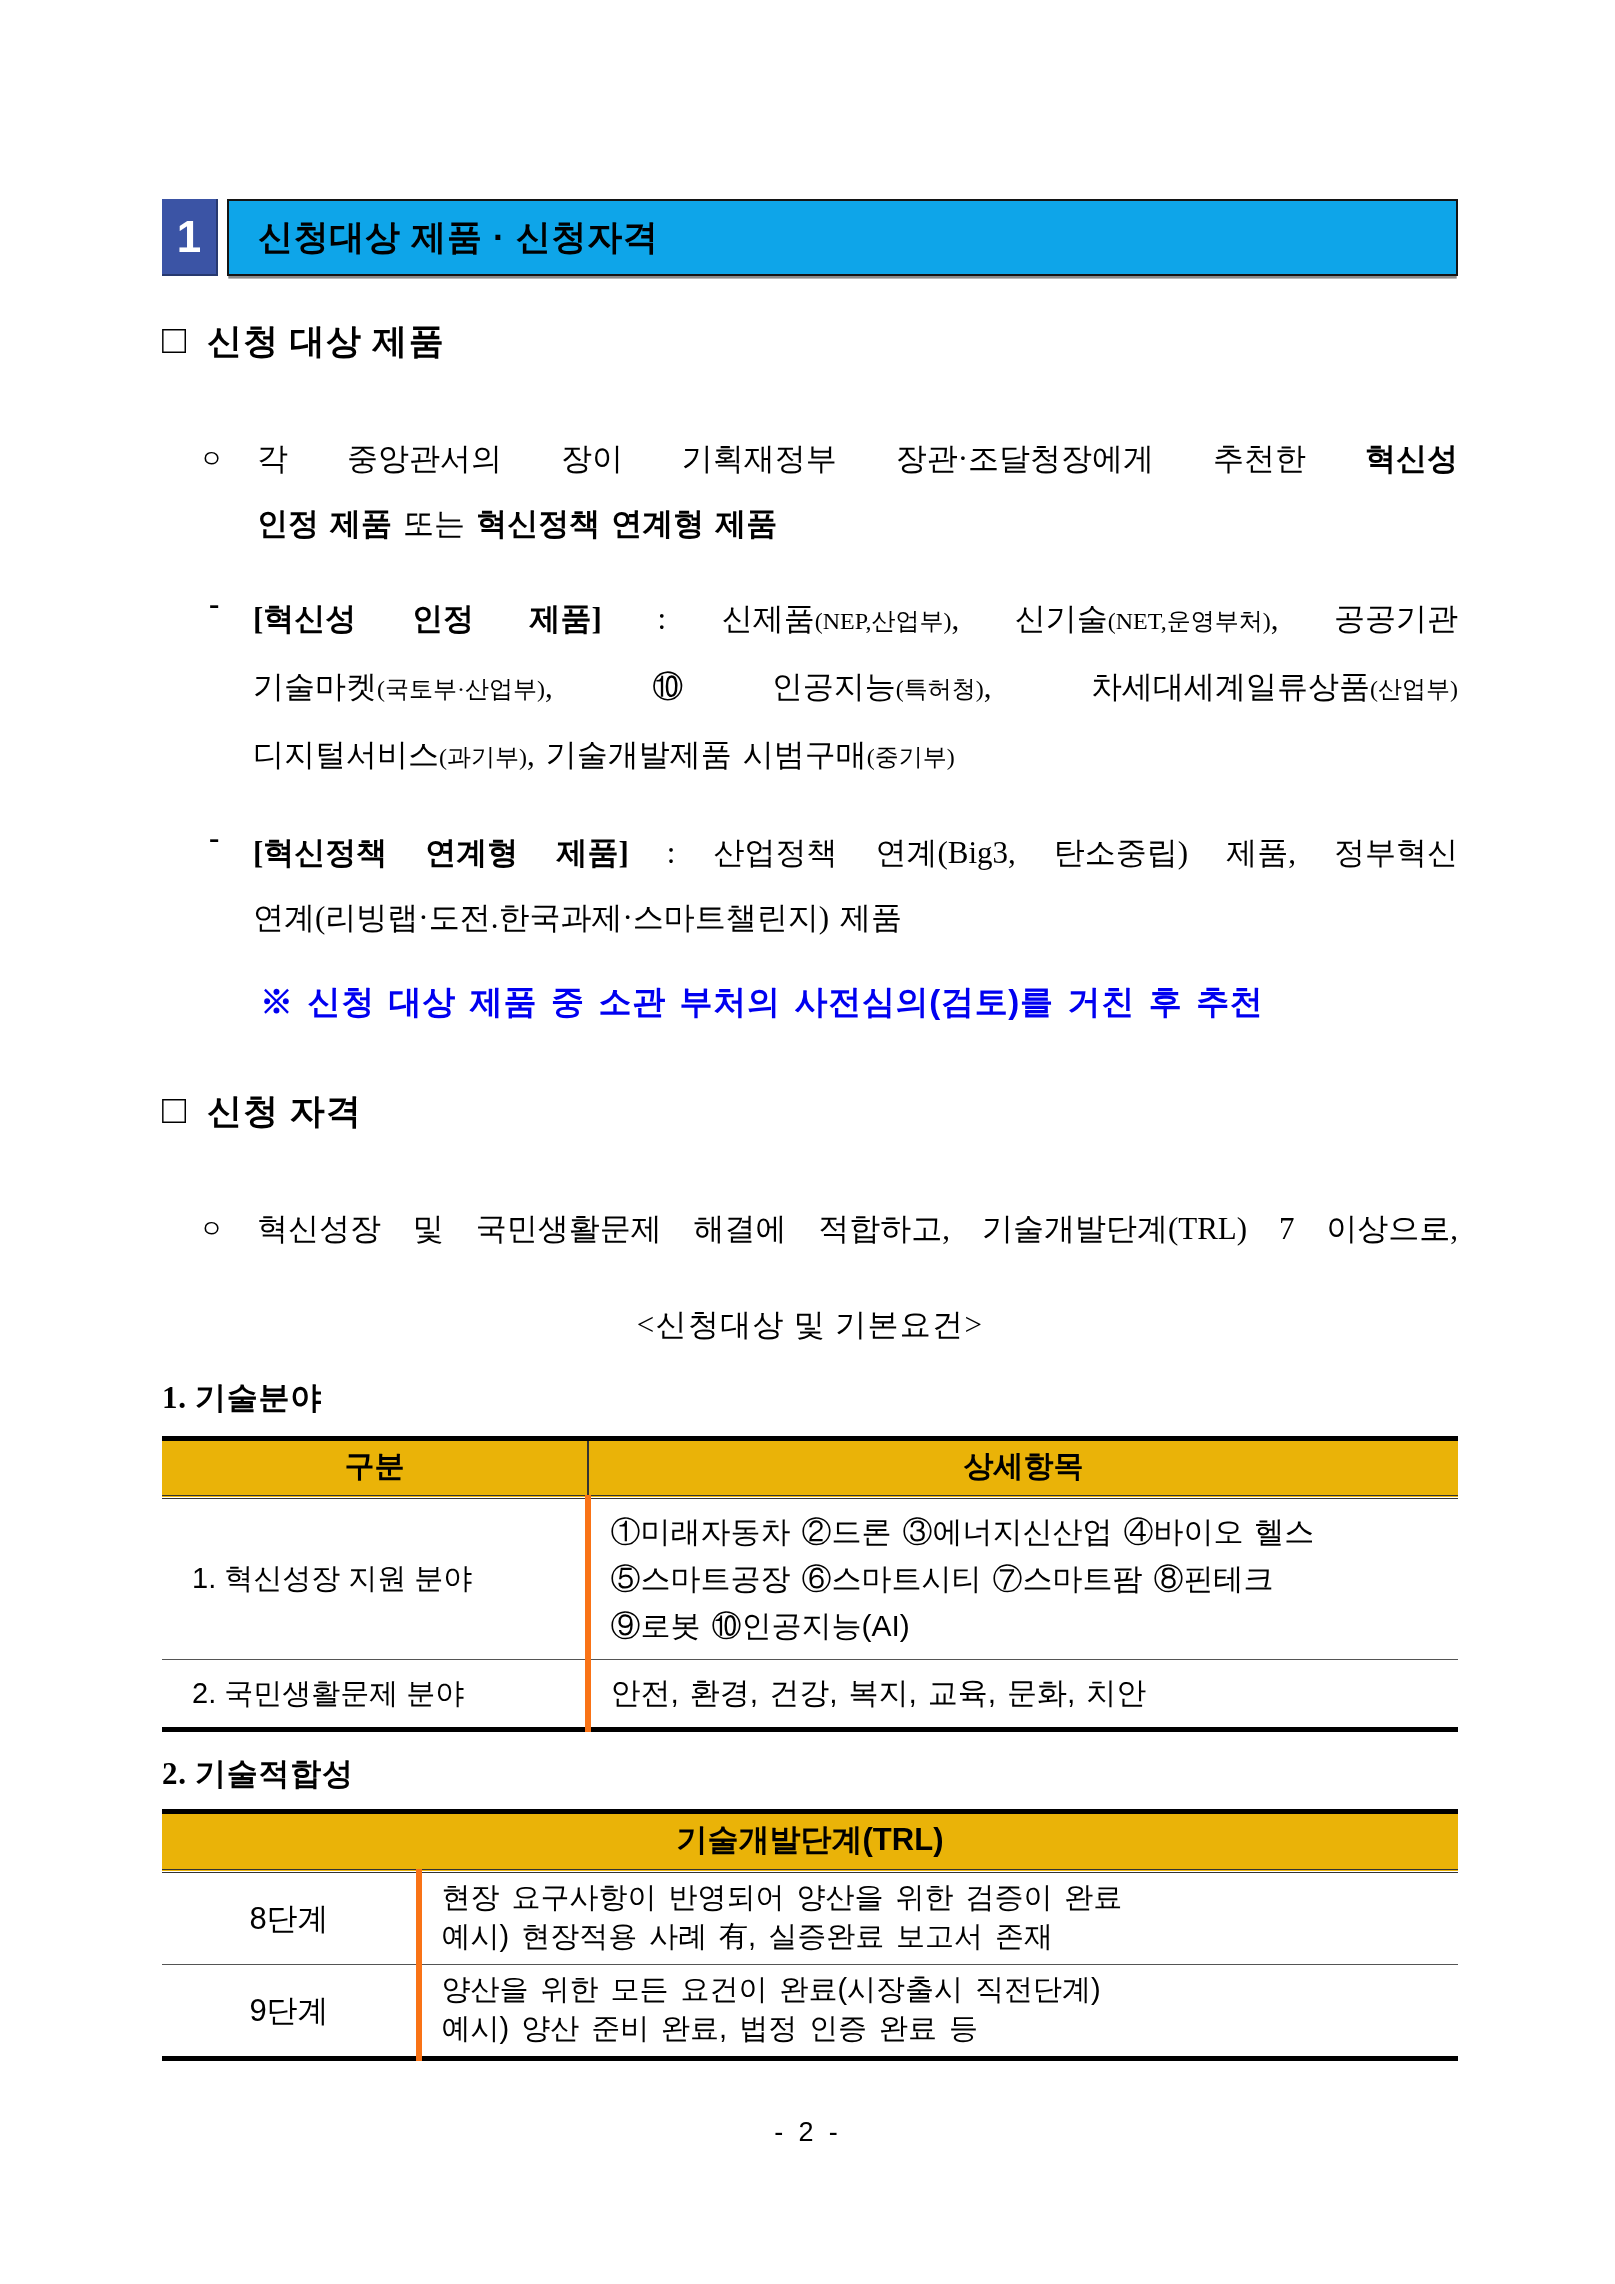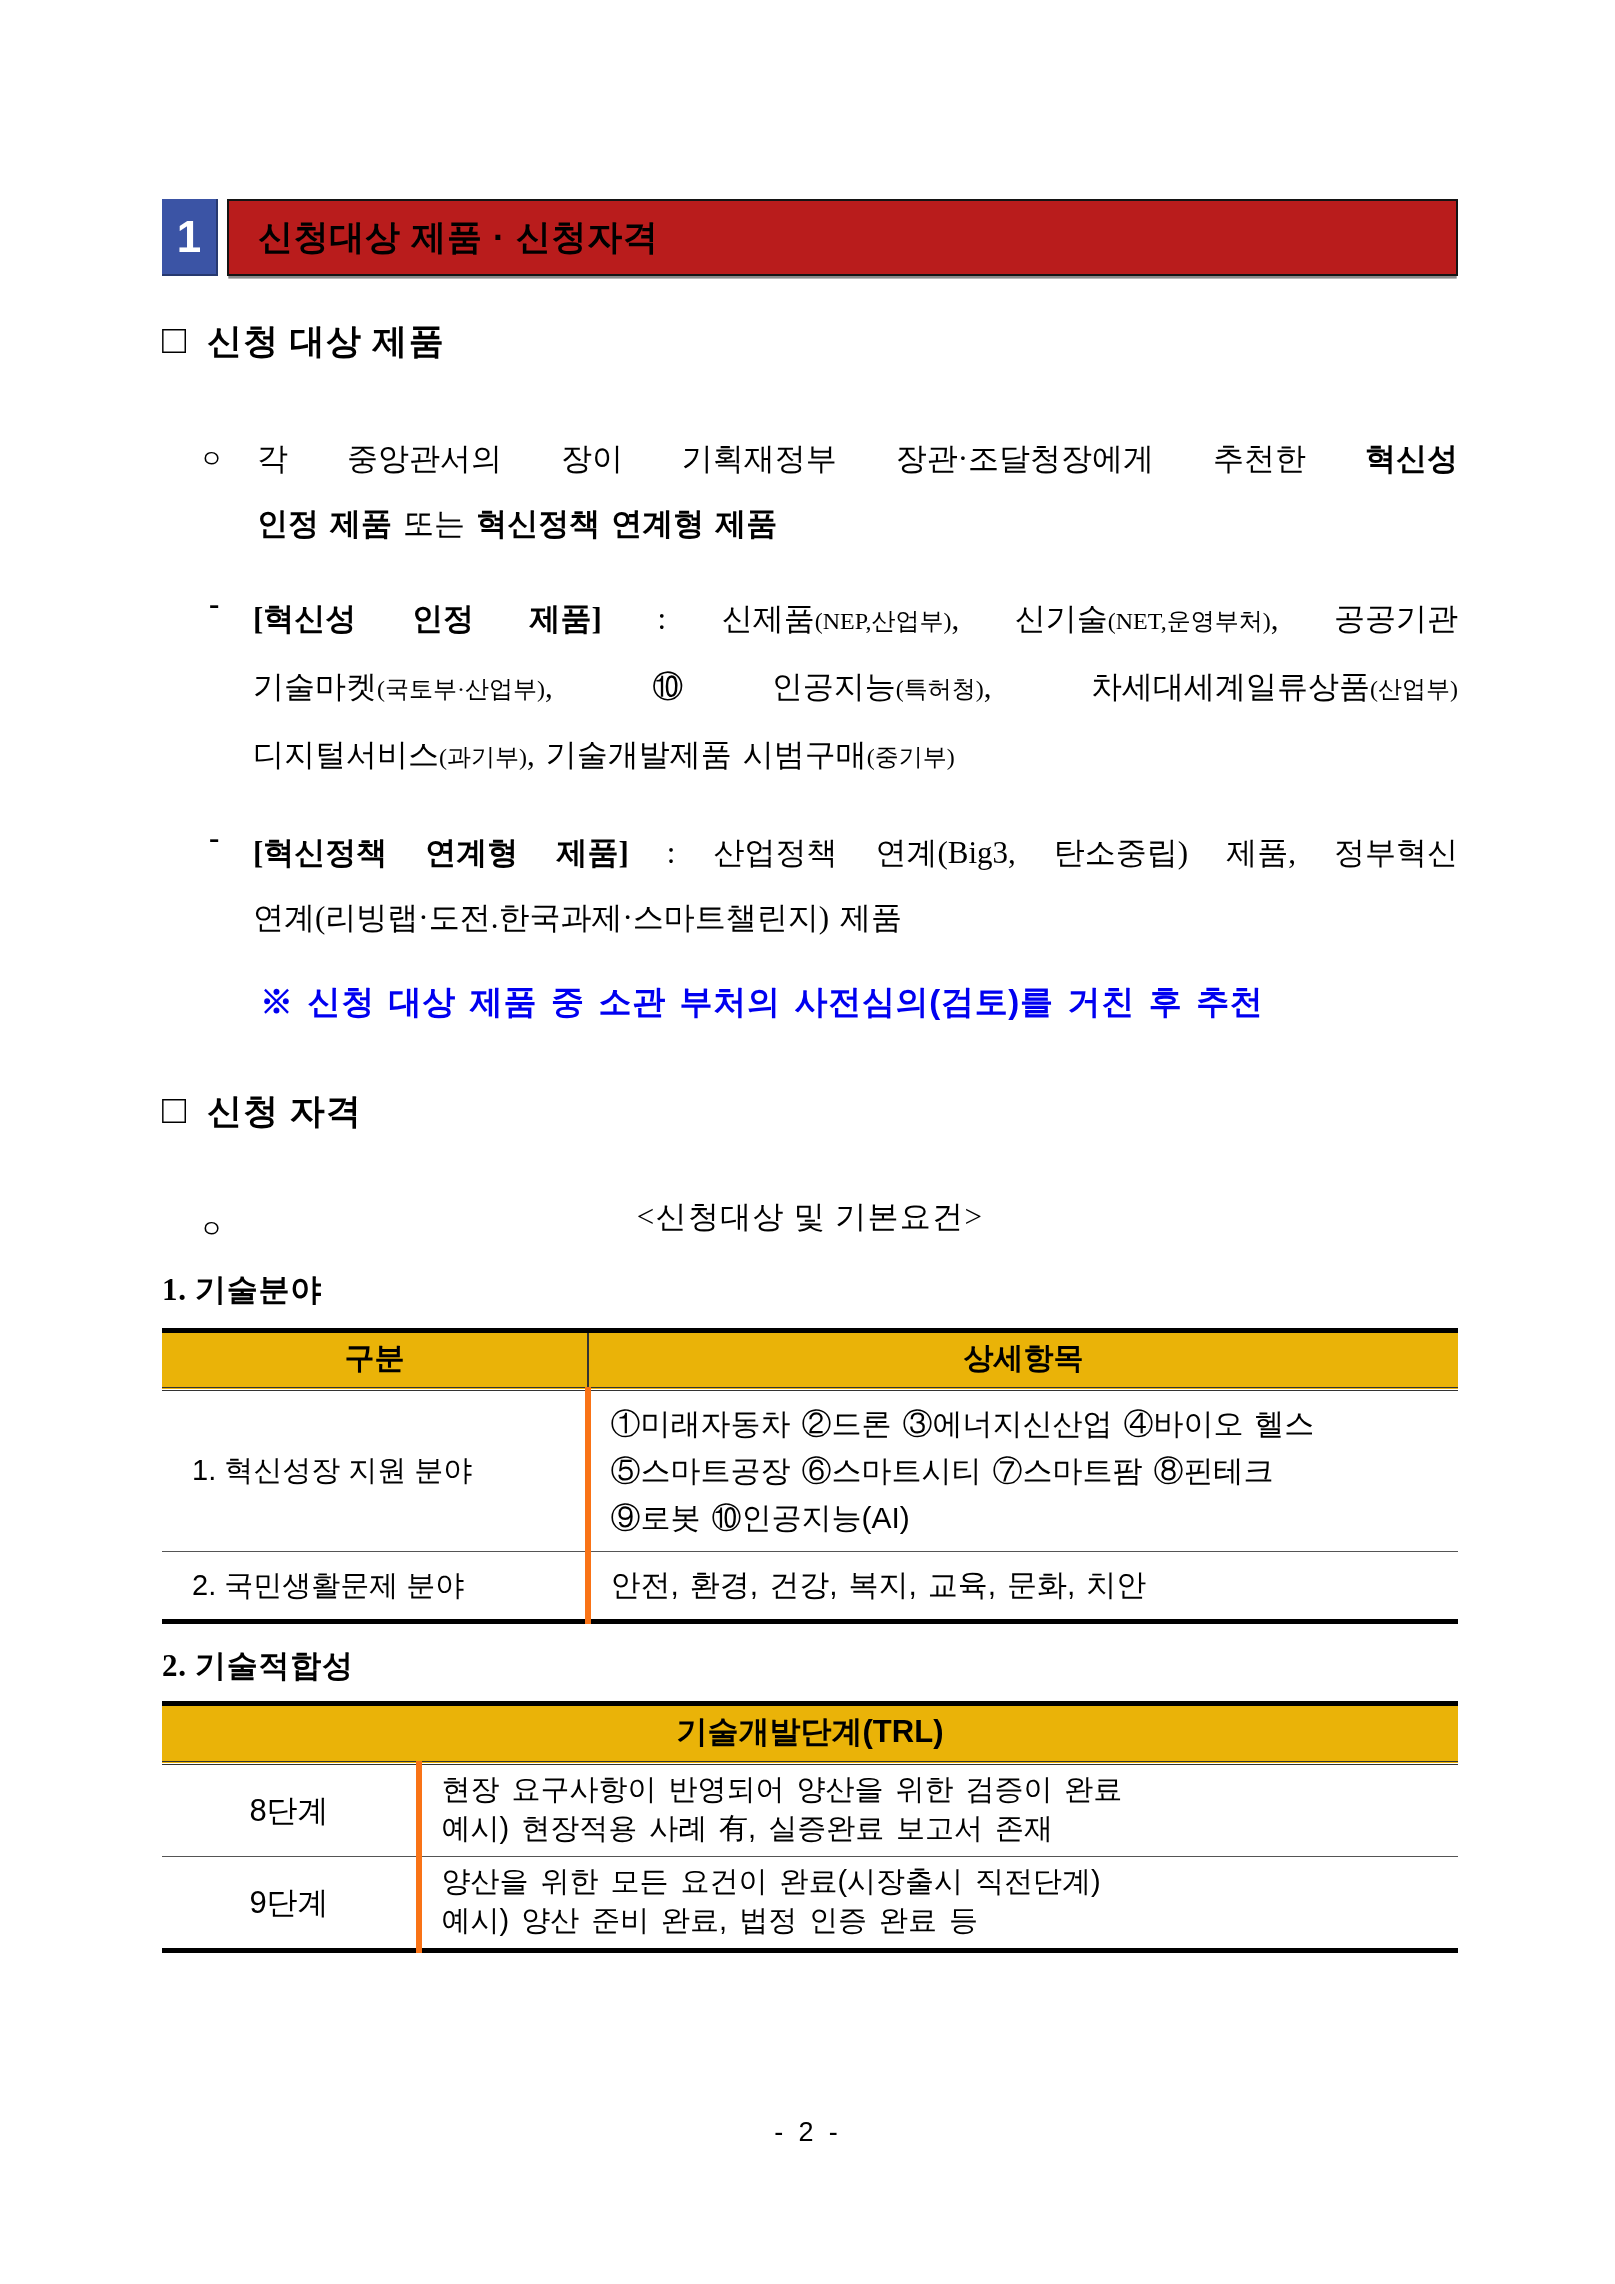--- a/index.html
+++ b/index.html
@@ -15,21 +15,21 @@
 
   
   .band { display: flex; margin-top: 199px; height: 77px; align-items: stretch; }
   .band-num {
     width: 56px; background: #3b54a5; color: #fff;
     font-family: "Liberation Sans", sans-serif; font-weight: bold; font-size: 44px;
     display: flex; align-items: center; justify-content: center;
     border-right: 2px solid #27396f; border-bottom: 2px solid #27396f;
   }
   .band-title {
-    flex: 1; margin-left: 9px; background: #b91c1c;
+    flex: 1; margin-left: 9px; background: #0ea5e9;
     border: 2.6px solid #141414; box-shadow: 0 3.9px 0 -1.3px #8a8a8a;
     display: flex; align-items: center; padding-left: 29px;
     font-family: "Liberation Sans", sans-serif; font-weight: bold;
     font-size: 35px; letter-spacing: 0.7px;
   }
 
   
   .h1 { margin-top: 42px; font-size: 35px; font-weight: bold; display: flex; align-items: center; gap: 19.6px; letter-spacing: 1.3px; }
   .h1.second { margin-top: 63px; }
   .h1 .sq { font-weight: normal; font-size: 40px; line-height: 1; transform: translateY(-2px); }
@@ -124,20 +124,21 @@
 
     <div class="note">※ 신청 대상 제품 중 소관 부처의 사전심의(검토)를 거친 후 추천</div>
 
     <div class="h1 second">
       <span class="sq">□</span>
       <span>신청 자격</span>
     </div>
 
     <div class="o-item">
       <span class="mk">ㅇ</span>
+      <div class="line just"><span>혁신성장 및 국민생활문제 해결에 적합하고, 기술개발단계(TRL) 7 이상으로,</span></div>
     </div>
 
     <div class="caption">&lt;신청대상 및 기본요건&gt;</div>
 
     <div class="tbl-title">1. 기술분야</div>
 
     <table class="t1">
       <colgroup>
           <col class="c1">
           <col>

